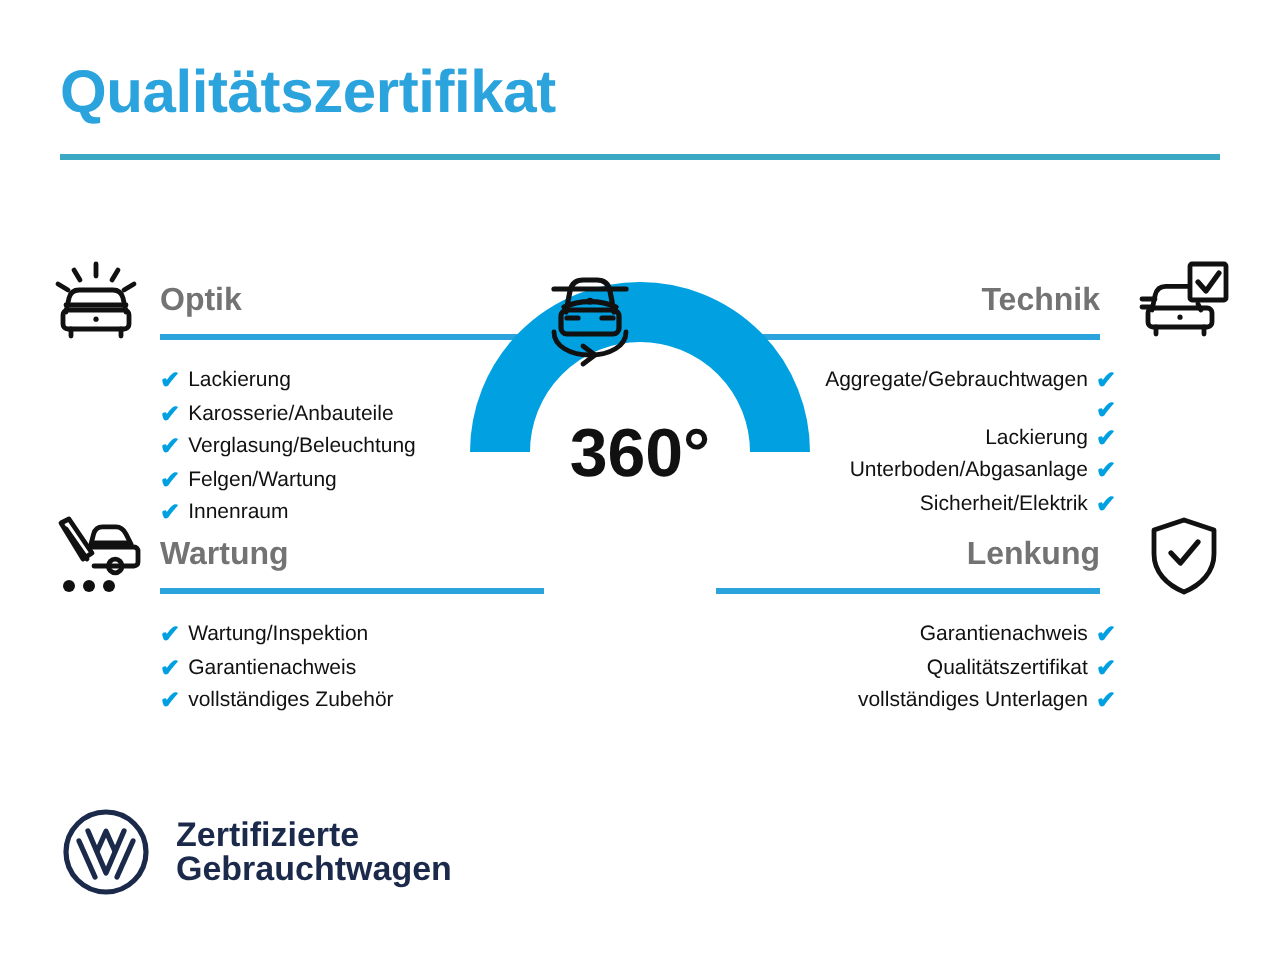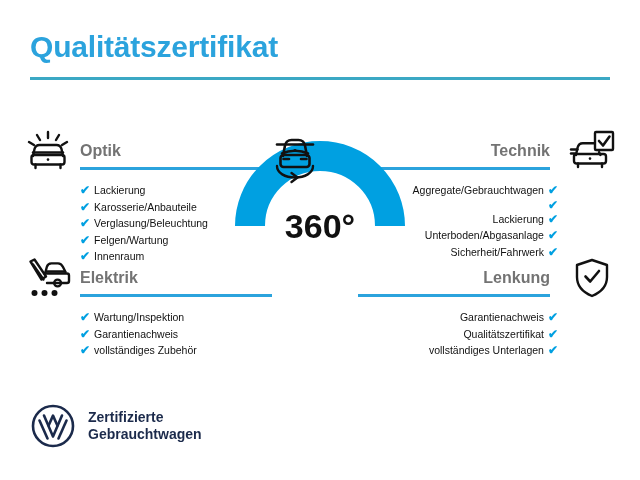--- a/index.html
+++ b/index.html
@@ -133,21 +133,21 @@
   .footer {
     position: absolute;
     left: 30px;
     top: 403px;
     display: flex;
     align-items: center;
     gap: 12px;
   }
   .vw-mark { width: 46px; height: 46px; flex: 0 0 46px; }
   .vw-text {
-    font-size: 14px;
+    font-size: 17px;
     font-weight: bold;
     color: #1b2a4b;
     line-height: 17px;
     white-space: nowrap;
   }
 </style>
 </head>
 <body>
 
 <div class="page">
@@ -235,42 +235,42 @@
       <li>
         <span class="check">✔</span>
         <span>Lackierung</span>
       </li>
       <li>
         <span class="check">✔</span>
         <span>Unterboden/Abgasanlage</span>
       </li>
       <li>
         <span class="check">✔</span>
-        <span>Sicherheit/Fahrwerk</span>
+        <span>Sicherheit/Elektrik</span>
       </li>
     </ul>
   </div>
 
   <div class="quad quad-left row-bottom">
     <div class="quad-head">
       <div class="quad-icon">
         <svg width="46" height="42" viewBox="0 0 46 42" fill="none" stroke="#111111" stroke-width="2.4" stroke-linecap="round" stroke-linejoin="round">
           <path d="M5.5 4.5 L9.5 2.5 L21 19.5 L16.5 22.5 Z"></path>
           <path d="M8 7.5 L18.5 22.5"></path>
           <path d="M20 17 L21.8 10 C22.5 7.4 24 6.4 26.4 6.4 L33 6.4 C35.5 6.4 36.8 7.6 38 10 L40.5 15"></path>
           <path d="M21 14.5 L40 14.5"></path>
           <path d="M19.5 16.5 L42 16.5 C43.2 16.5 44 17.3 44 18.5 L44 24 C44 25.2 43.2 26 42 26 L22 26"></path>
           <circle cx="32.6" cy="26" r="3.4"></circle>
           <circle cx="9.5" cy="36" r="3" fill="#111111" stroke="none"></circle>
           <circle cx="19.5" cy="36" r="3" fill="#111111" stroke="none"></circle>
           <circle cx="29.5" cy="36" r="3" fill="#111111" stroke="none"></circle>
         </svg>
       </div>
       <div class="quad-titlewrap">
-        <div class="quad-title">Elektrik</div>
+        <div class="quad-title">Wartung</div>
         <div class="quad-rule"></div>
       </div>
     </div>
     <ul class="quad-list">
       <li>
         <span class="check">✔</span>
         <span>Wartung/Inspektion</span>
       </li>
       <li>
         <span class="check">✔</span>

